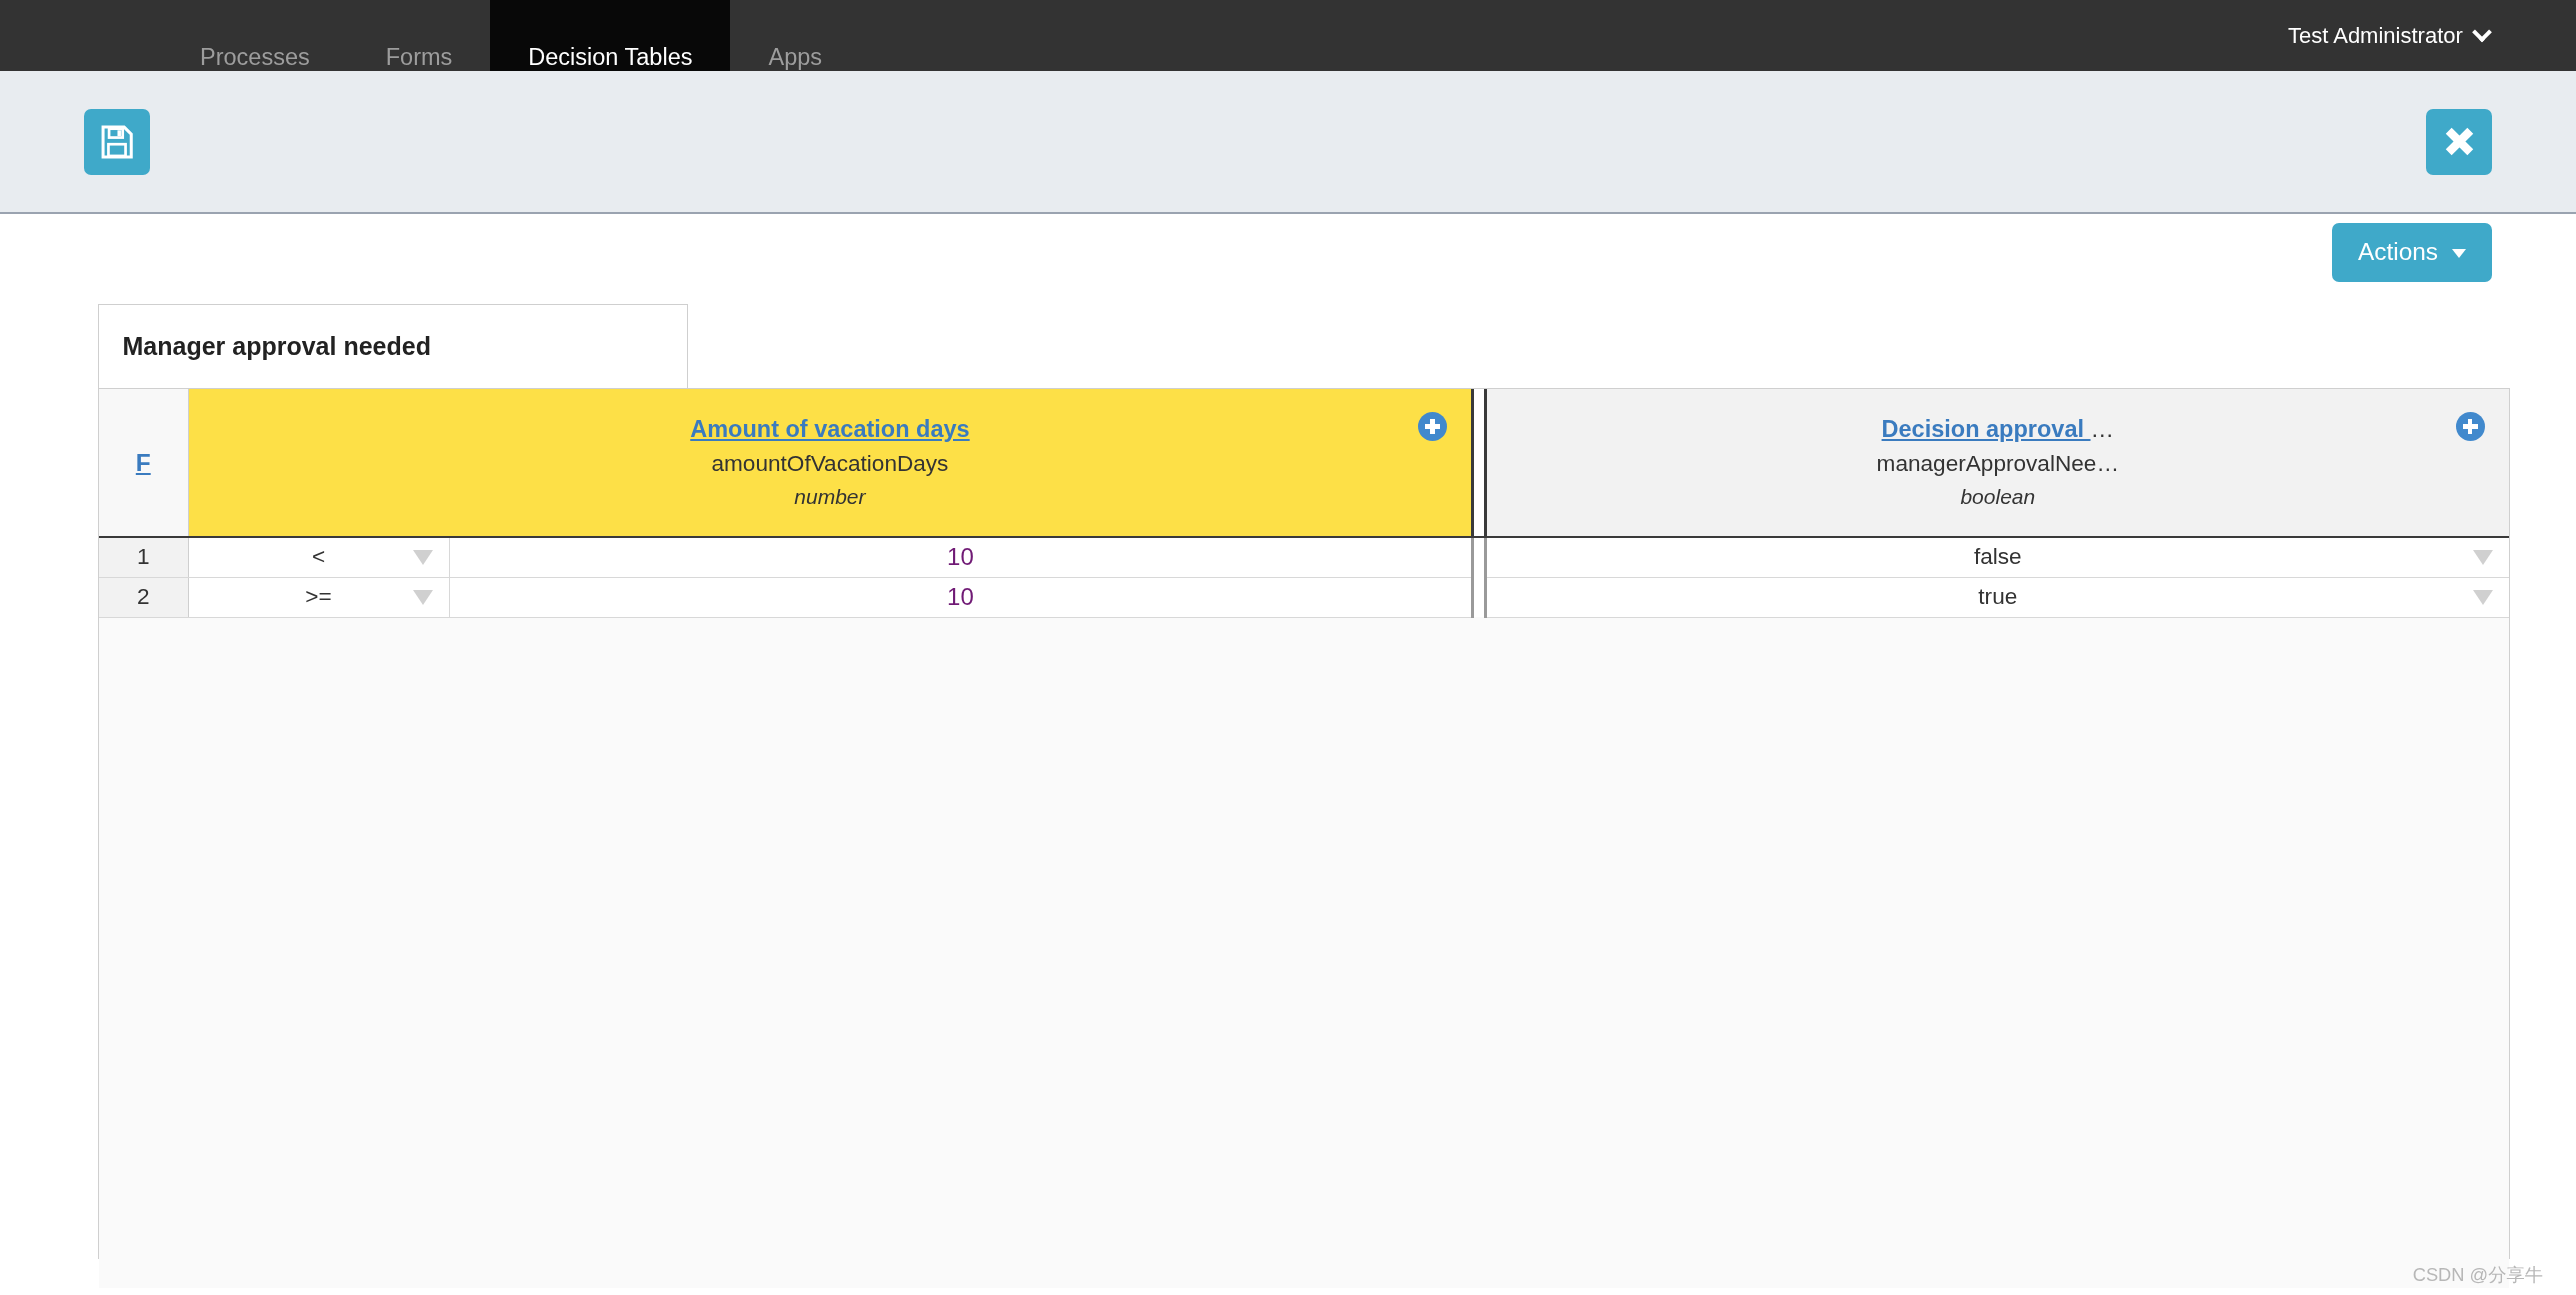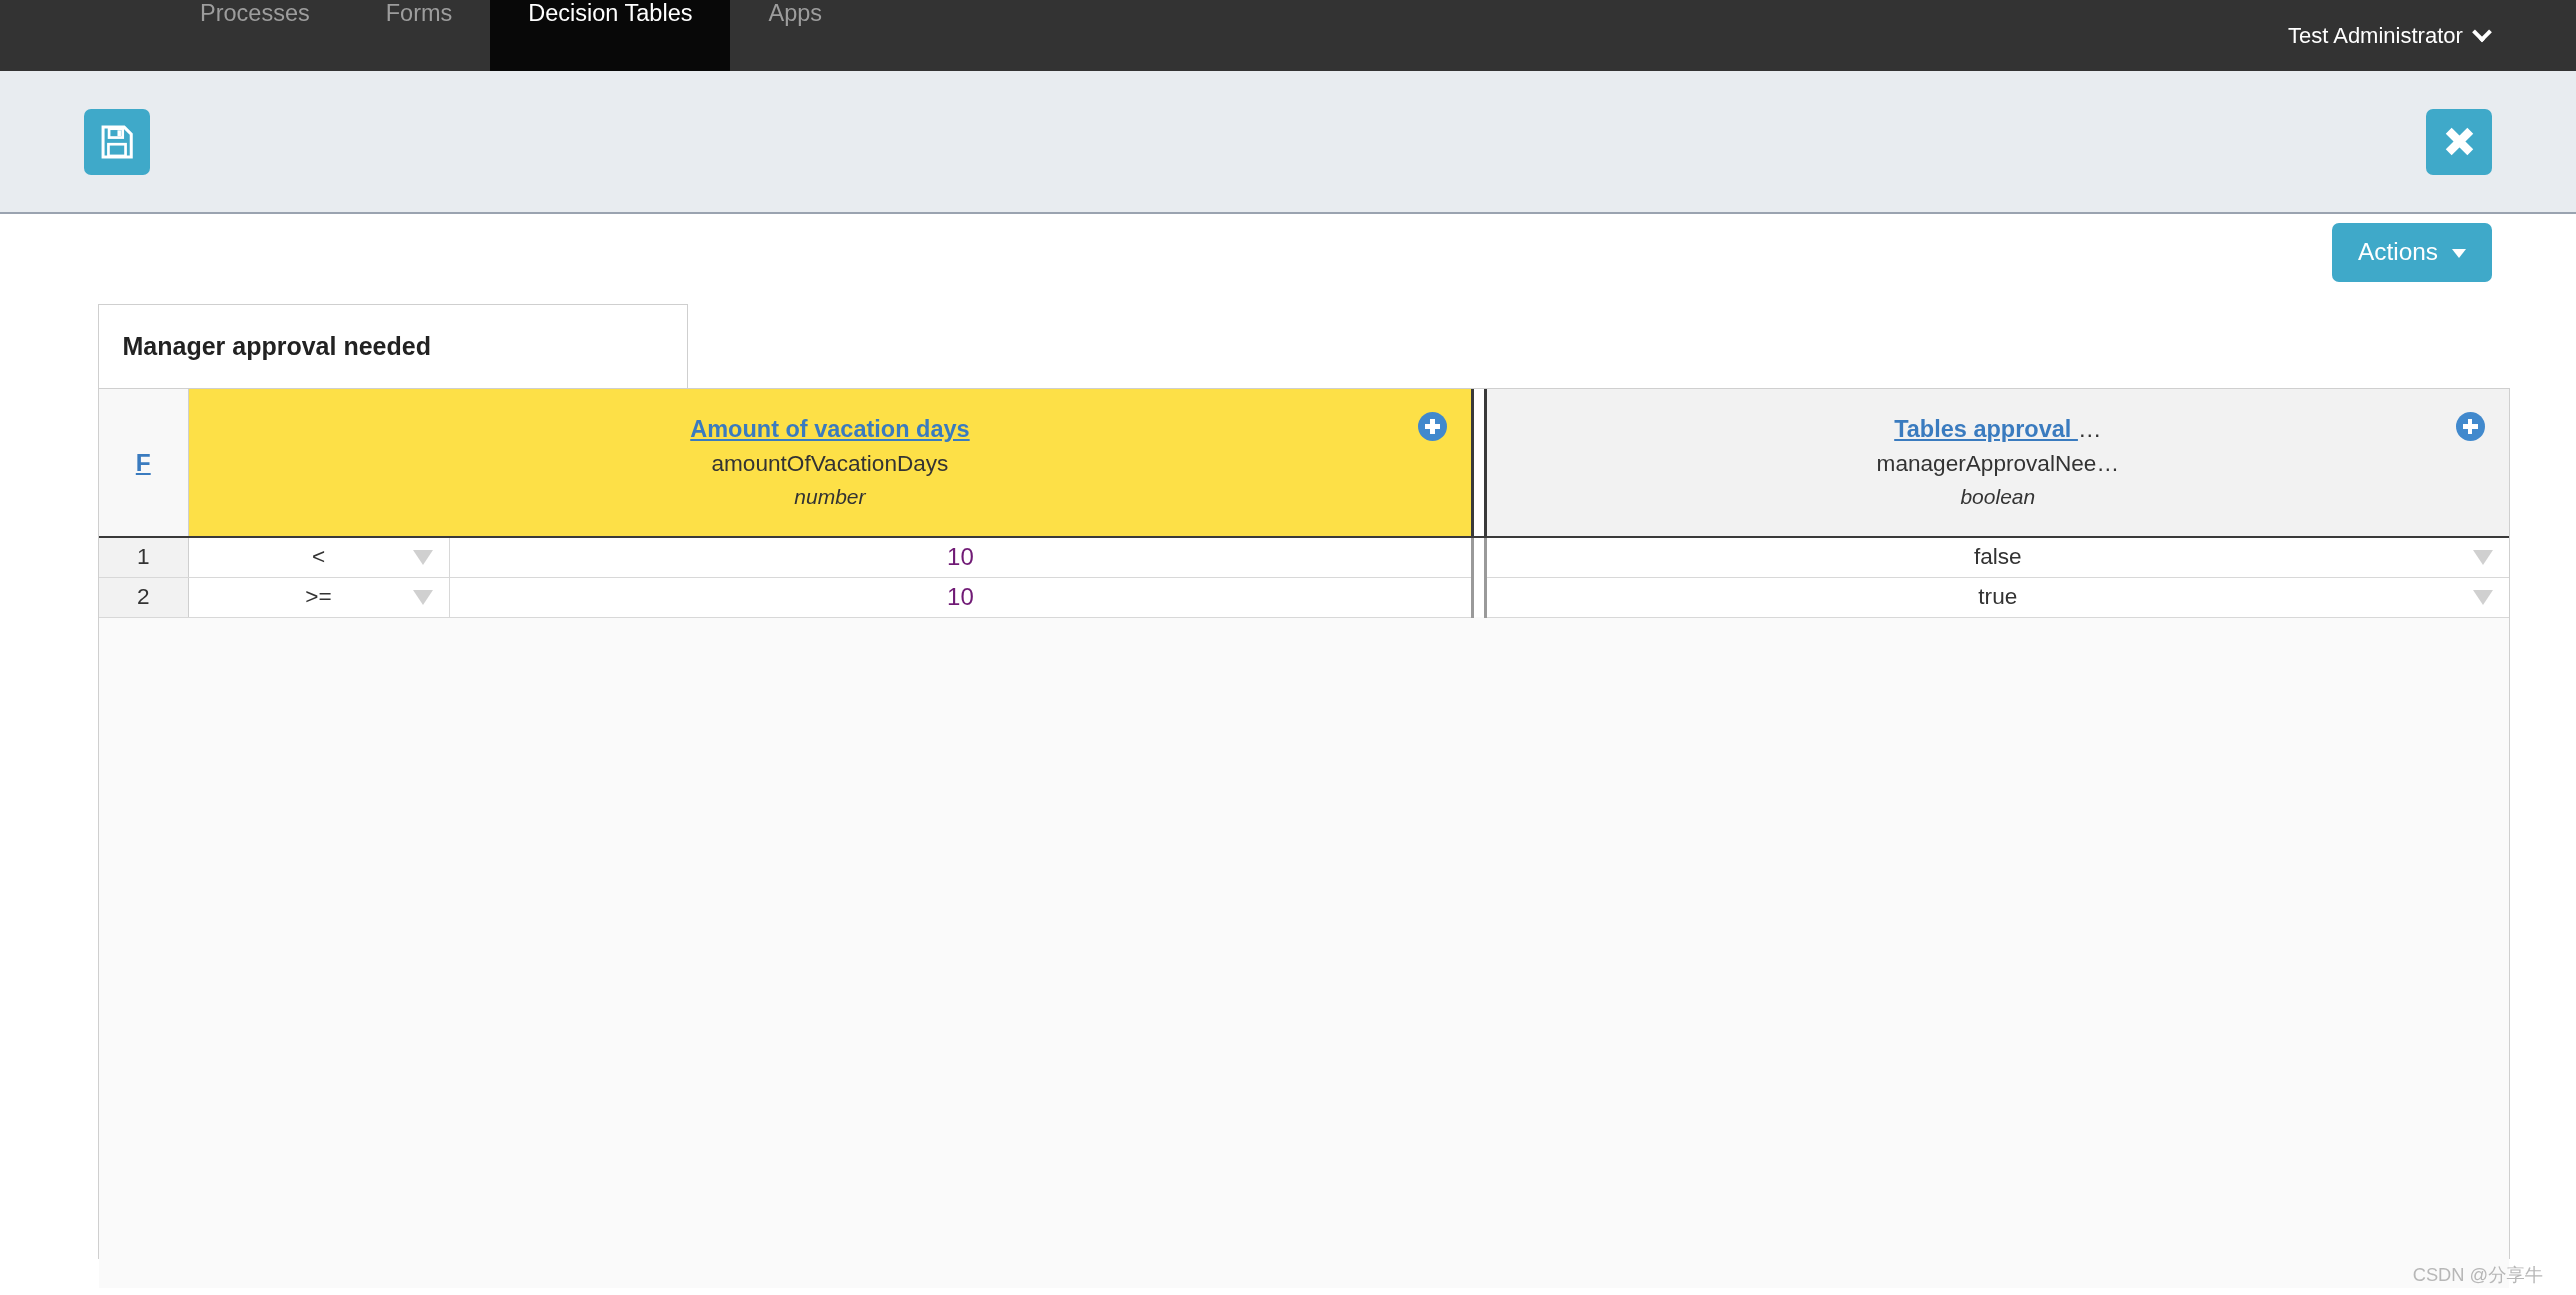--- a/index.html
+++ b/index.html
@@ -57,21 +57,21 @@
     white-space: nowrap;
   }
   .brand-text .w1 { color: #ffffff; }
   .brand-text .w2 { color: #9a9a9a; }
 
   .nav-tabs {
     display: flex; align-items: stretch;
     margin-left: 162px;
   }
   .nav-tab {
-    display: flex; align-items: flex-start; justify-content: center;
+    display: flex; align-items: flex-end; justify-content: center;
     padding: 0 38px;
     height: 71px;
     font-size: 23.5px;
     color: #9d9d9d;
     cursor: pointer;
     white-space: nowrap;
     position: relative;
   }
   .nav-tab.active {
     background: #080808;
@@ -422,21 +422,21 @@
               <div>
                 <span class="ch-title">Amount of vacation days</span>
               </div>
               <div class="ch-var">amountOfVacationDays</div>
               <div class="ch-type">number</div>
               <span class="plus-icon"></span>
             </td>
             <td class="sep-cell"></td>
             <td class="col-head output">
               <div>
-                <span class="ch-title">Tables approval </span><span class="ch-ellipsis">…</span>
+                <span class="ch-title">Decision approval </span><span class="ch-ellipsis">…</span>
               </div>
               <div class="ch-var">managerApprovalNee…</div>
               <div class="ch-type">boolean</div>
               <span class="plus-icon"></span>
             </td>
           </tr>
 
           <tr>
             <td class="row-num">1</td>
             <td class="cell-op">

